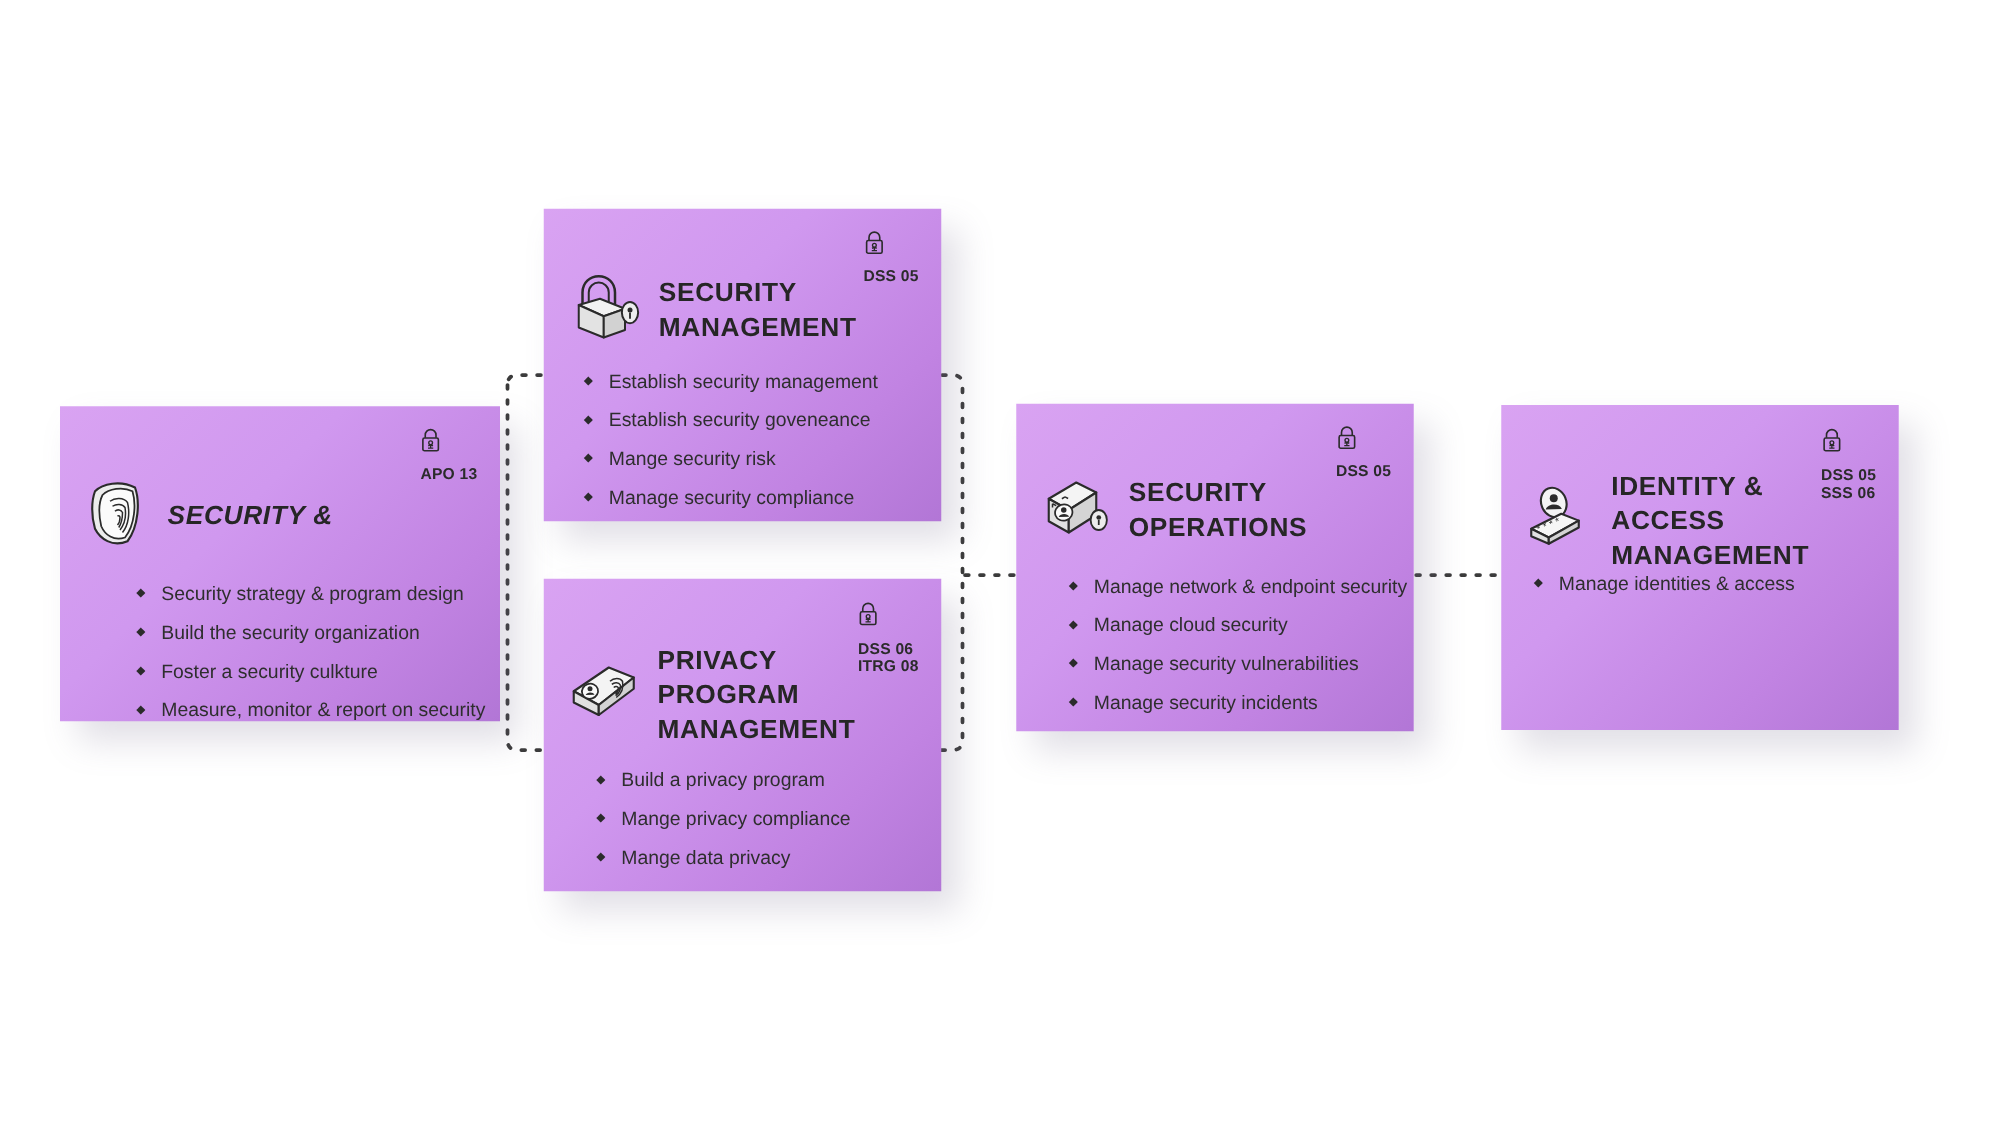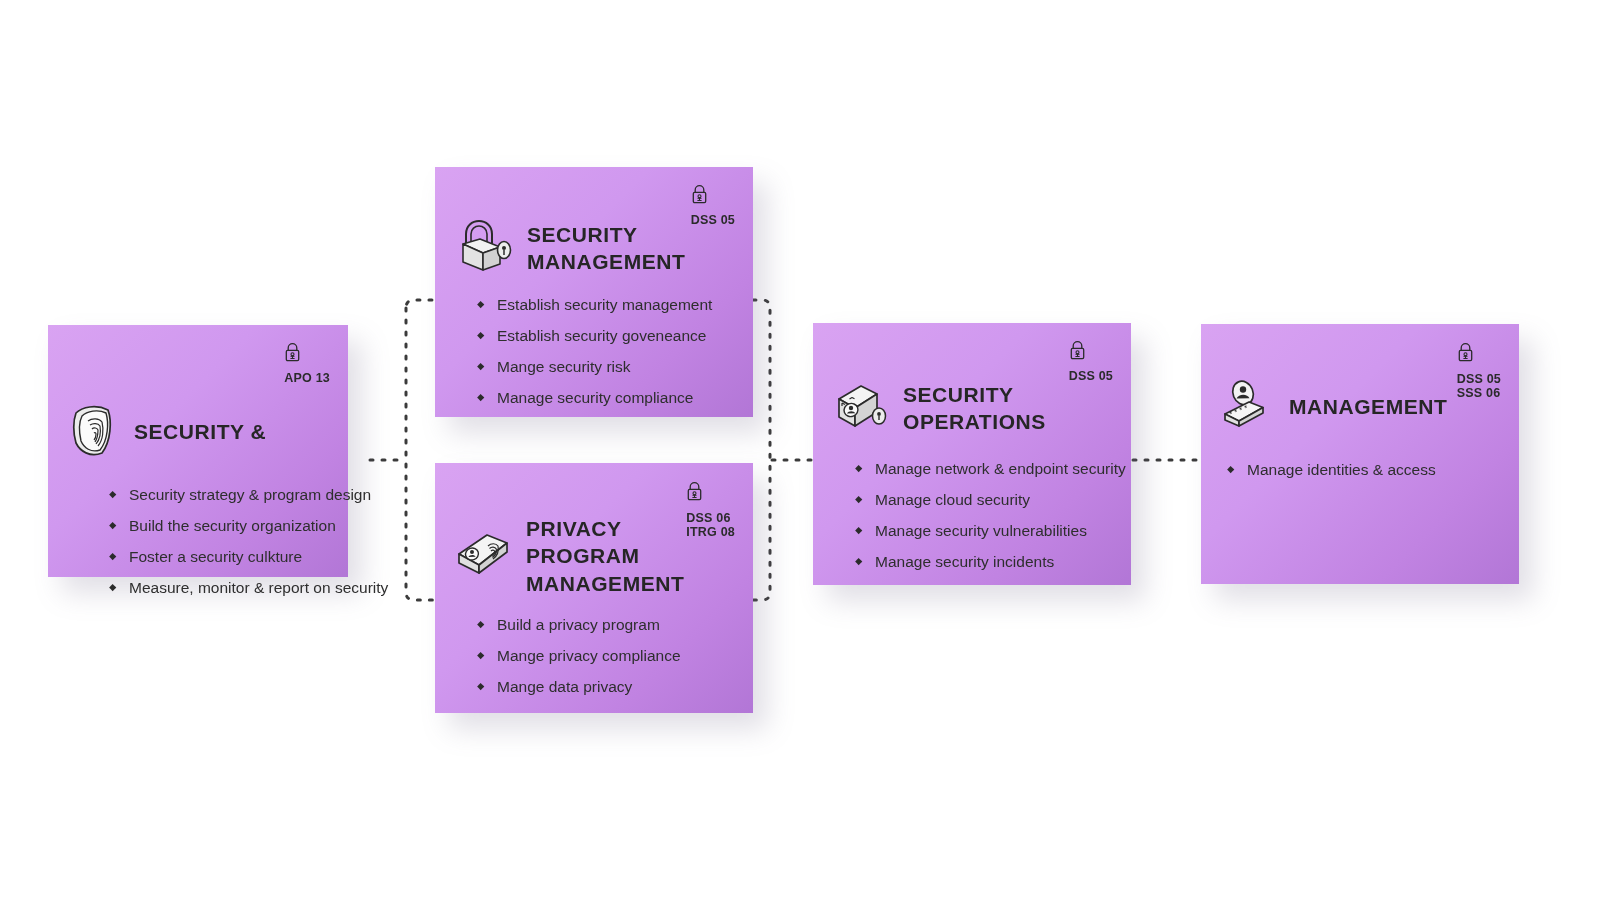--- a/index.html
+++ b/index.html
@@ -60,39 +60,39 @@
     white-space:nowrap;
   }
   ul.bullets li:before{
     content:"\25C6";
     position:absolute;left:0;top:0px;
     font-size:9.5px;color:#2b2b2b;
     line-height:1.9;
   }
 
   
-  #card-strategy{left:48px;top:325px;width:300px;height:252px;}
-  #card-strategy .head{margin-top:76px;}
+  #card-strategy{left:48px;top:325px;width:352px;height:252px;}
+  #card-strategy .head{margin-top:56px;font-style:italic;}
   #card-strategy ul.bullets{margin-top:22px;padding-left:61px;}
 
   #card-secmgmt{left:435px;top:167px;width:318px;height:250px;}
   #card-secmgmt .head{margin-top:50px;}
-  #card-secmgmt ul.bullets{margin-top:16px;padding-left:42px;}
+  #card-secmgmt ul.bullets{margin-top:16px;padding-left:32px;}
 
   #card-privacy{left:435px;top:463px;width:318px;height:250px;}
   #card-privacy .head{margin-top:52px;gap:13px;}
   #card-privacy ul.bullets{margin-top:18px;padding-left:42px;}
 
   #card-secops{left:813px;top:323px;width:318px;height:262px;}
   #card-secops .head{margin-top:54px;}
   #card-secops ul.bullets{margin-top:20px;padding-left:42px;}
 
   #card-iam{left:1201px;top:324px;width:318px;height:260px;}
   #card-iam .head{margin-top:52px;}
-  #card-iam ul.bullets{margin-top:22px;}
+  #card-iam ul.bullets{}
 </style>
 </head>
 <body>
 
 <div id="stage">
 
   <svg class="conn-layer" viewBox="0 0 1600 900" width="1600" height="900" aria-hidden="true">
 
     <path d="M 406,308 L 406,592 Q 406,600 414,600 L 762,600 Q 770,600 770,592 L 770,308 Q 770,300 762,300 L 414,300 Q 406,300 406,308 Z" fill="none" stroke="#3b3b3b" stroke-width="3" stroke-dasharray="3 9" stroke-linecap="round"></path>
 
@@ -299,20 +299,21 @@
           <path d="M20 45 V50 L44 37 V31.5 Z" fill="#d4d4d4" stroke="#2b2b2b" stroke-width="1.7" stroke-linejoin="round"></path>
           <g fill="#2b2b2b" font-family="'Liberation Sans',sans-serif" font-size="8">
             <text x="12" y="41" transform="rotate(-26 12 41)">*</text>
             <text x="17" y="39" transform="rotate(-26 17 39)">*</text>
             <text x="22" y="37" transform="rotate(-26 22 37)">*</text>
             <text x="27" y="35" transform="rotate(-26 27 35)">*</text>
           </g>
         </svg>
       </span>
       <span class="title">
+        <span class="ln">IDENTITY &amp; ACCESS</span>
         <span class="ln">MANAGEMENT</span>
       </span>
     </div>
 
     <ul class="bullets">
       <li>Manage identities &amp; access</li>
     </ul>
   </div>
 
 </div>

